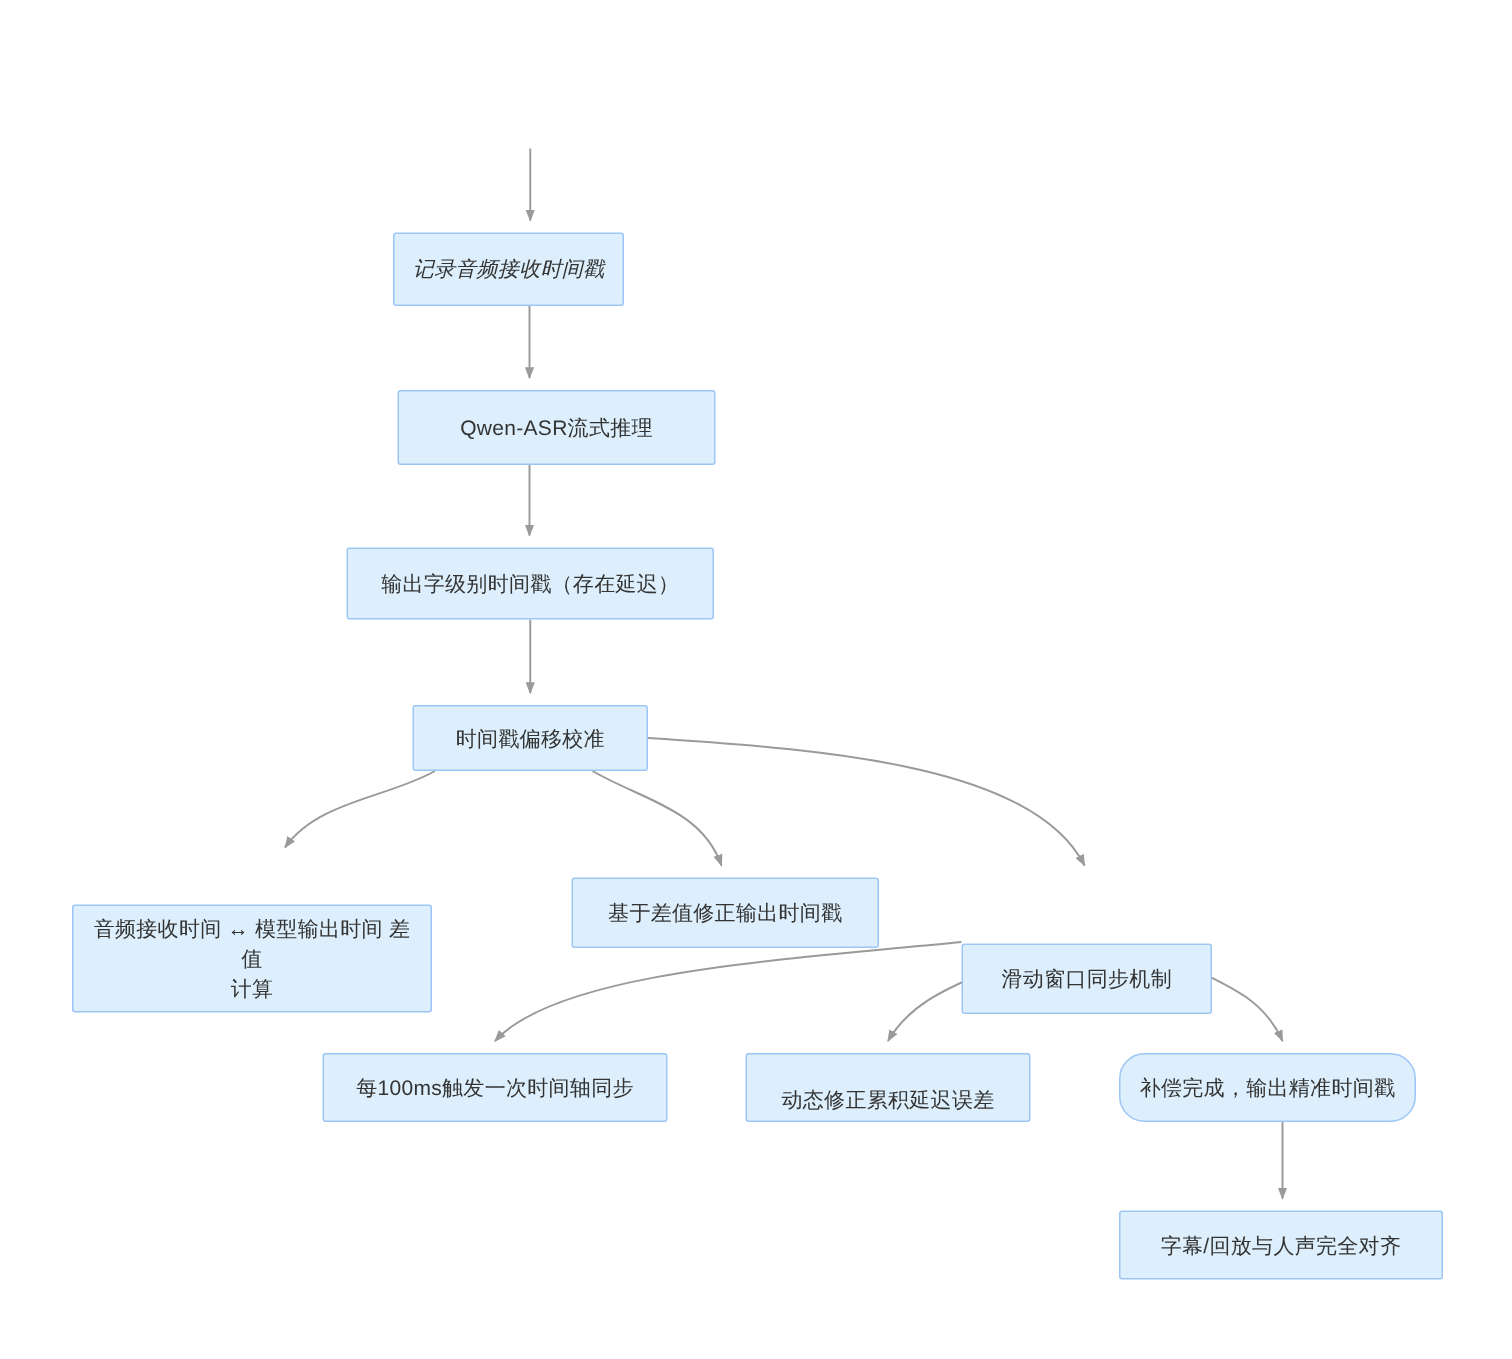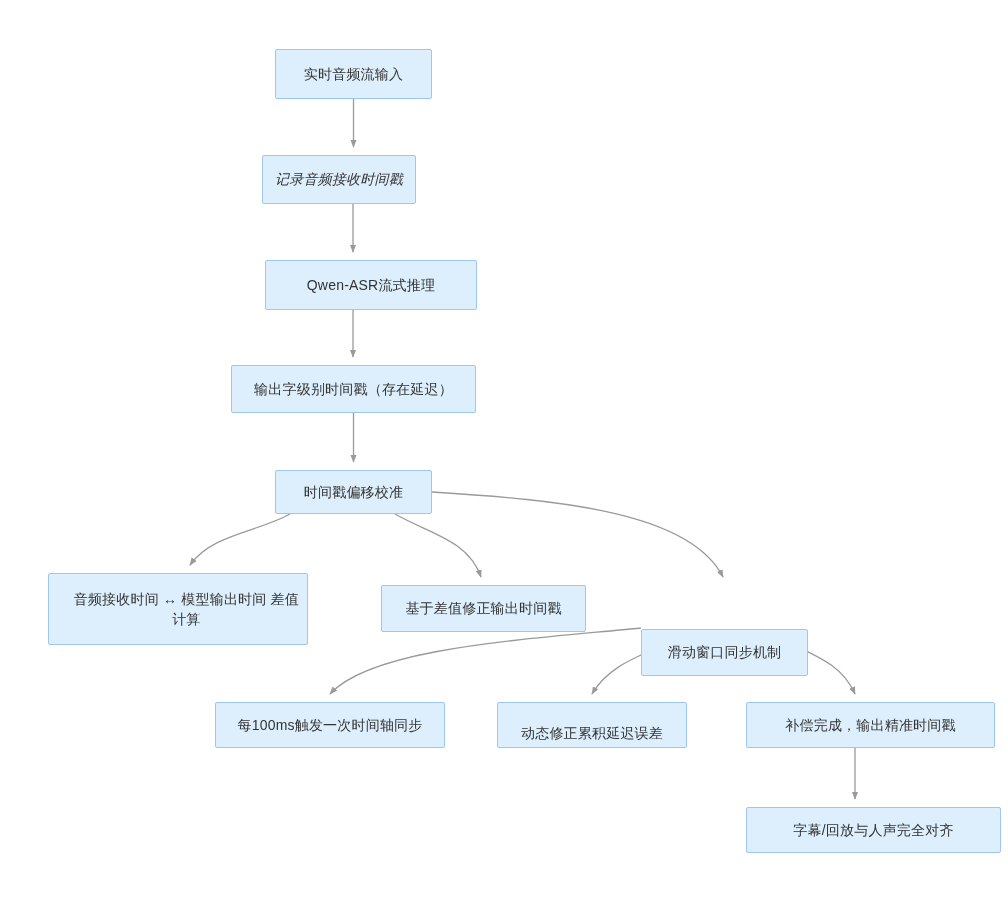--- a/index.html
+++ b/index.html
@@ -80,62 +80,59 @@
       <path d="M641,628 C520,640 372,648 330,694"></path>
 
       <path d="M690,632 C650,654 612,660 592,694"></path>
 
       <path d="M768,632 C808,654 840,660 855,694"></path>
 
       <path d="M855,748 L855,799"></path>
     </g>
   </svg>
 
-  <div class="node" style="left:275px; top:49px; width:157px; height:50px;">
-    <span class="node-label">实时音频流输入</span>
-  </div>
 
   <div class="node" style="left:262px; top:155px; width:154px; height:49px;font-style:italic;">
     <span class="node-label">记录音频接收时间戳</span>
   </div>
 
   <div class="node" style="left:265px; top:260px; width:212px; height:50px;">
     <span class="node-label">Qwen-ASR流式推理</span>
   </div>
 
   <div class="node" style="left:231px; top:365px; width:245px; height:48px;">
     <span class="node-label">输出字级别时间戳（存在延迟）</span>
   </div>
 
   <div class="node" style="left:275px; top:470px; width:157px; height:44px;">
     <span class="node-label">时间戳偏移校准</span>
   </div>
 
-  <div class="node" style="left:48px; top:573px; width:260px; height:72px;justify-content:flex-end;">
+  <div class="node" style="left:48px; top:603px; width:240px; height:72px;justify-content:flex-end;">
     <span class="node-label">音频接收时间 ↔ 模型输出时间 差值
 计算</span>
   </div>
 
   <div class="node" style="left:381px; top:585px; width:205px; height:47px;text-align:center;">
     <span class="node-label">基于差值修正输出时间戳</span>
   </div>
 
   <div class="node" style="left:641px; top:585px; width:167px; height:47px;margin-top:44px;">
     <span class="node-label">滑动窗口同步机制</span>
   </div>
 
   <div class="node" style="left:215px; top:702px; width:230px; height:46px;">
     <span class="node-label">每100ms触发一次时间轴同步</span>
   </div>
 
   <div class="node" style="left:497px; top:702px; width:190px; height:46px;align-items:flex-end;">
     <span class="node-label">动态修正累积延迟误差</span>
   </div>
 
-  <div class="node" style="left:746px; top:702px; width:249px; height:46px;">
+  <div class="node" style="left:746px; top:702px; width:198px; height:46px;border-radius:17px;">
     <span class="node-label">补偿完成，输出精准时间戳</span>
   </div>
 
-  <div class="node" style="left:746px; top:807px; width:255px; height:46px;">
+  <div class="node" style="left:746px; top:807px; width:216px; height:46px;">
     <span class="node-label">字幕/回放与人声完全对齐</span>
   </div>
 
 </div>
 
 </body></html>

